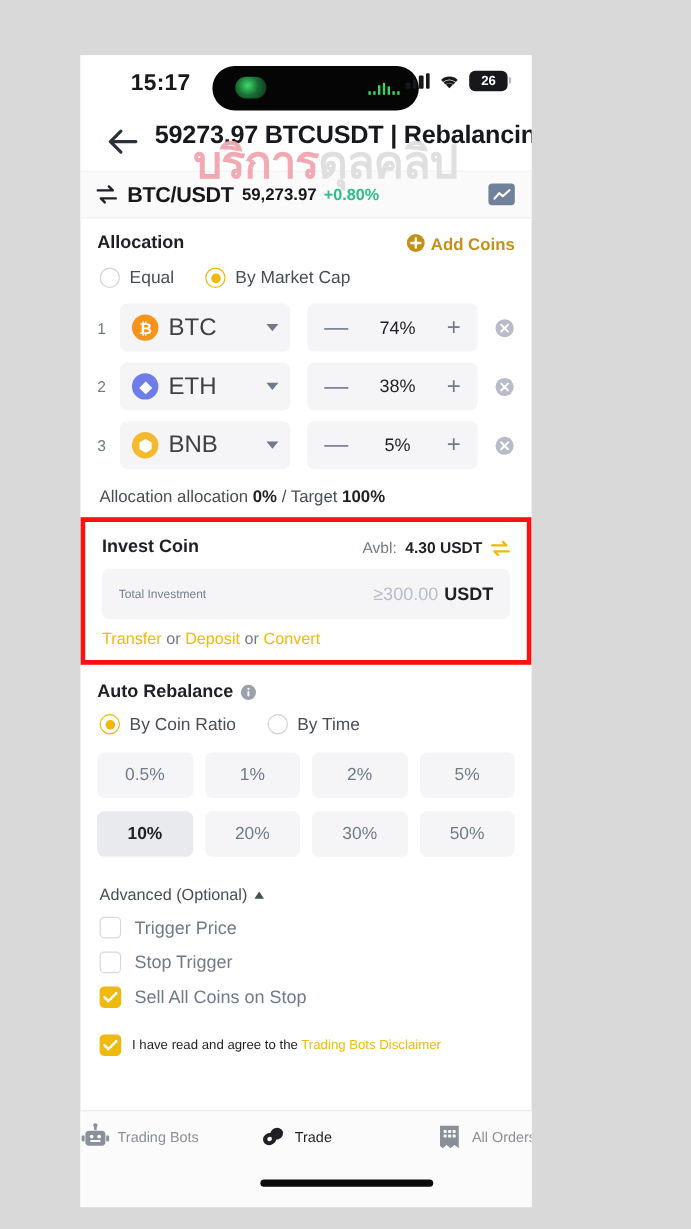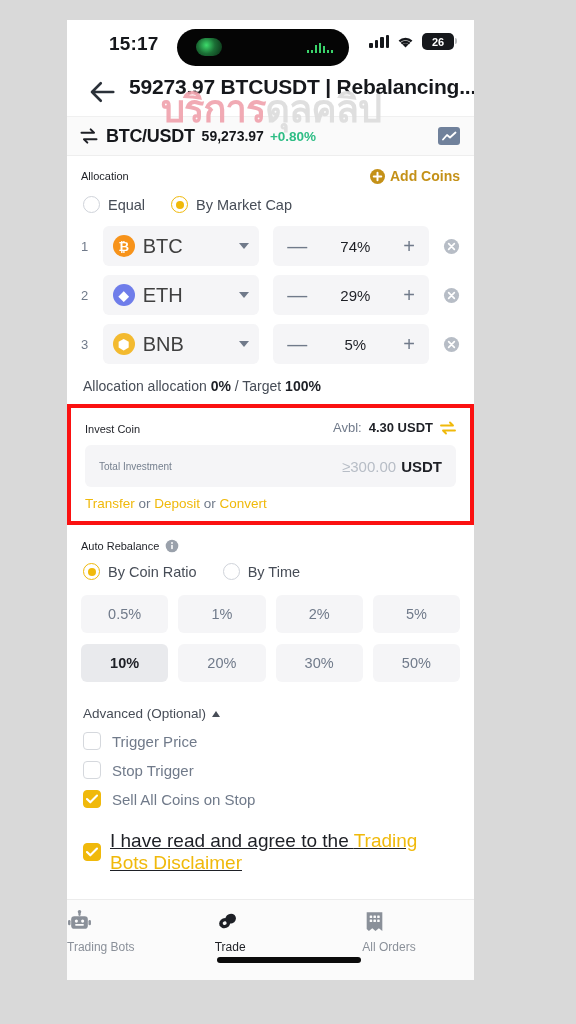--- a/index.html
+++ b/index.html
@@ -4,22 +4,22 @@
 <style>
   * { box-sizing: border-box; margin: 0; padding: 0; }
   html, body {
     width: 576px; height: 1024px;
     background: #d9d9d9;
     font-family: "Liberation Sans", sans-serif;
     overflow: hidden;
   }
   #phone {
     position: absolute;
-    left: 67px; top: 20px;
-    width: 407px; height: 960px;
+    left: 67px; top: 46px;
+    width: 376px; height: 960px;
     background: #ffffff;
     overflow: hidden;
   }
 
   
   .statusbar {
     position: relative;
     height: 48px;
     background: #fff;
   }
@@ -110,21 +110,21 @@
   .chg { font-size:13.5px; font-weight:bold; color:#2ebd85; margin-left:6px; }
   .chart-btn {
     margin-left:auto; width:22px; height:18px; border-radius:3px;
     background:#70819b; display:flex; align-items:center; justify-content:center;
   }
 
   
   .content { padding: 0 14px; }
 
   .rowline { display:flex; align-items:center; }
-  .sec-title { font-size:11px; font-weight:normal; color:#1e2026; }
+  .sec-title { font-size:15px; font-weight:bold; color:#1e2026; }
   .alloc-head { padding-top:12px; padding-bottom:2px; }
   .add-coins {
     margin-left:auto; display:flex; align-items:center; gap:5px;
     color:#c49118; font-size:14px; font-weight:bold;
   }
 
   .radio-row { display:flex; align-items:center; gap:8px; padding: 10px 0 4px 2px; }
   .radio {
     width:17px; height:17px; border-radius:50%;
     border:1.6px solid #cfd3da; background:#fff; flex:none;
@@ -209,30 +209,30 @@
 
   .cb-row { display:flex; align-items:center; gap:11px; padding: 11px 0 0 2px; }
   .cb {
     width:18px;height:18px;border-radius:4px;border:1.6px solid #d5d8dd;
     background:#fff; flex:none; display:flex;align-items:center;justify-content:center;
   }
   .cb.on { background:#f0b90b; border-color:#f0b90b; }
   .cb-lbl { font-size:15px; color:#707a8a; }
 
   .agree-row { display:flex; align-items:center; gap:9px; padding: 22px 0 0 2px; }
-  .agree-txt { font-size:19px; color:#1e2026;text-decoration:underline; }
+  .agree-txt { font-size:11px; color:#1e2026; }
   .agree-txt a { color:#f0b90b; text-decoration:none; }
 
   
   .tabbar {
     position:absolute; left:0; bottom:0; width:443px; height:81px;
     background:#fbfbfb; border-top:1px solid #ececec;
     display:flex; align-items:flex-start; padding-top:9px;
   }
-  .tab { flex:1; display:flex; flex-direction:column; align-items:flex-start; gap:6px; }
+  .tab { flex:1; display:flex; flex-direction:row; align-items:center; gap:6px; }
   .tab-lbl { font-size:12px; color:#8a9099; }
   .tab.active .tab-lbl { color:#1e2026; }
   .homebar {
     position:absolute; left:50%; transform:translateX(-50%); bottom:17px;
     width:144px; height:6px; border-radius:3px; background:#0b0b0b;
   }
 </style>
 </head>
 <body>
 
@@ -335,21 +335,21 @@
 
     <div class="coin-row">
       <span class="coin-idx">2</span>
       <div class="coin-sel">
         <span class="coin-ico c-eth">◆</span>
         <span class="coin-name">ETH</span>
         <span class="caret"></span>
       </div>
       <div class="pct-box">
         <span class="pm">—</span>
-        <span class="pct-val">29%</span>
+        <span class="pct-val">38%</span>
         <span class="pm">+</span>
       </div>
       <svg class="del-ico" viewBox="0 0 18 18">
         <circle cx="9" cy="9" r="8" fill="#b7bdc6"></circle>
         <path d="M6 6l6 6M12 6l-6 6" stroke="#fff" stroke-width="1.8" stroke-linecap="round"></path>
       </svg>
     </div>
 
     <div class="coin-row">
       <span class="coin-idx">3</span>

